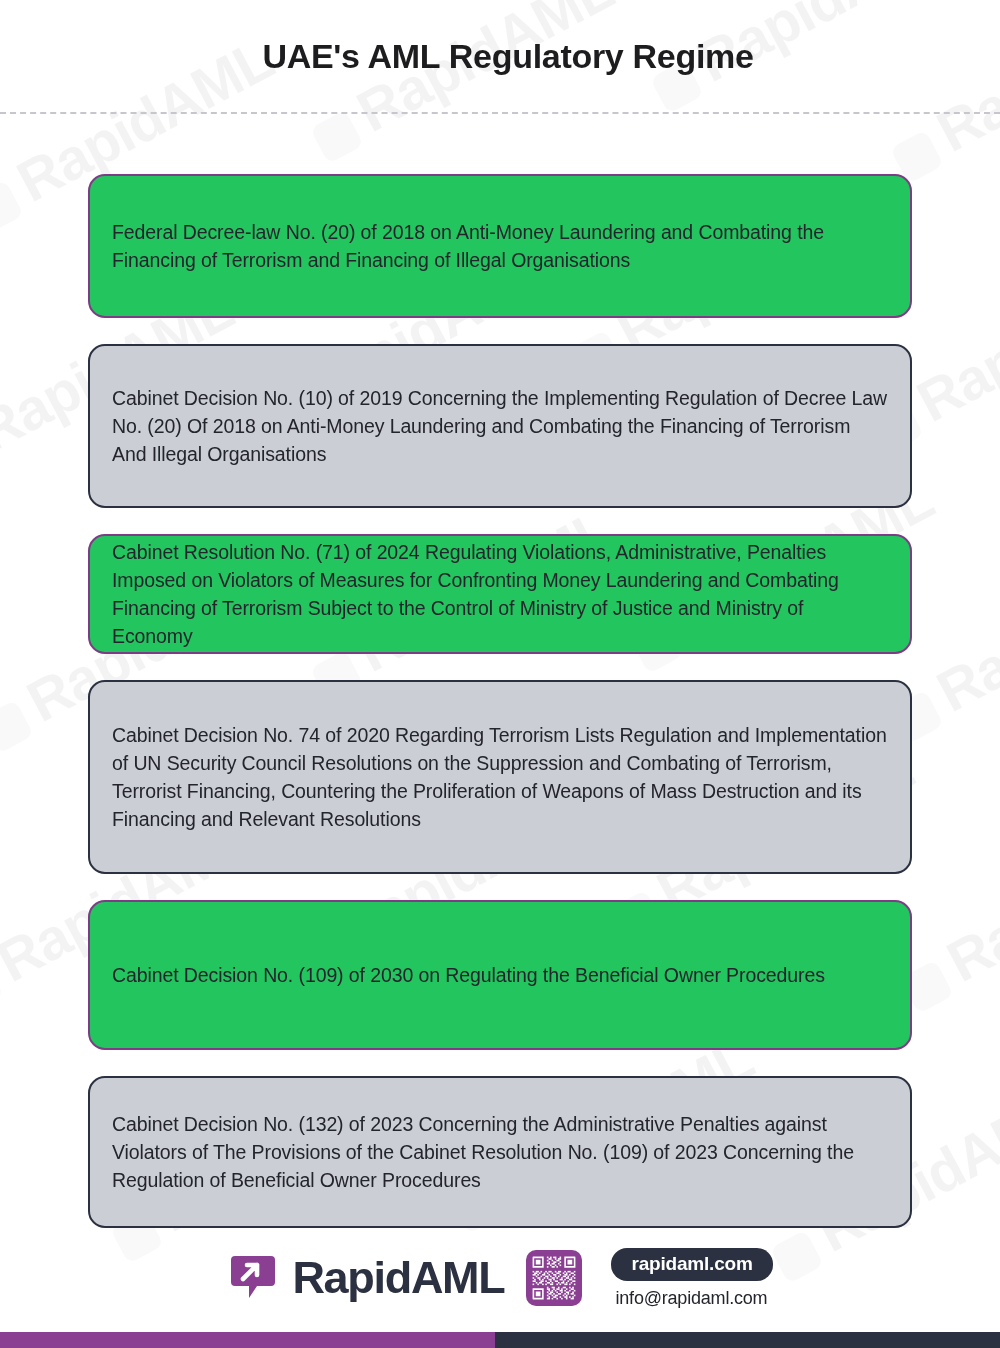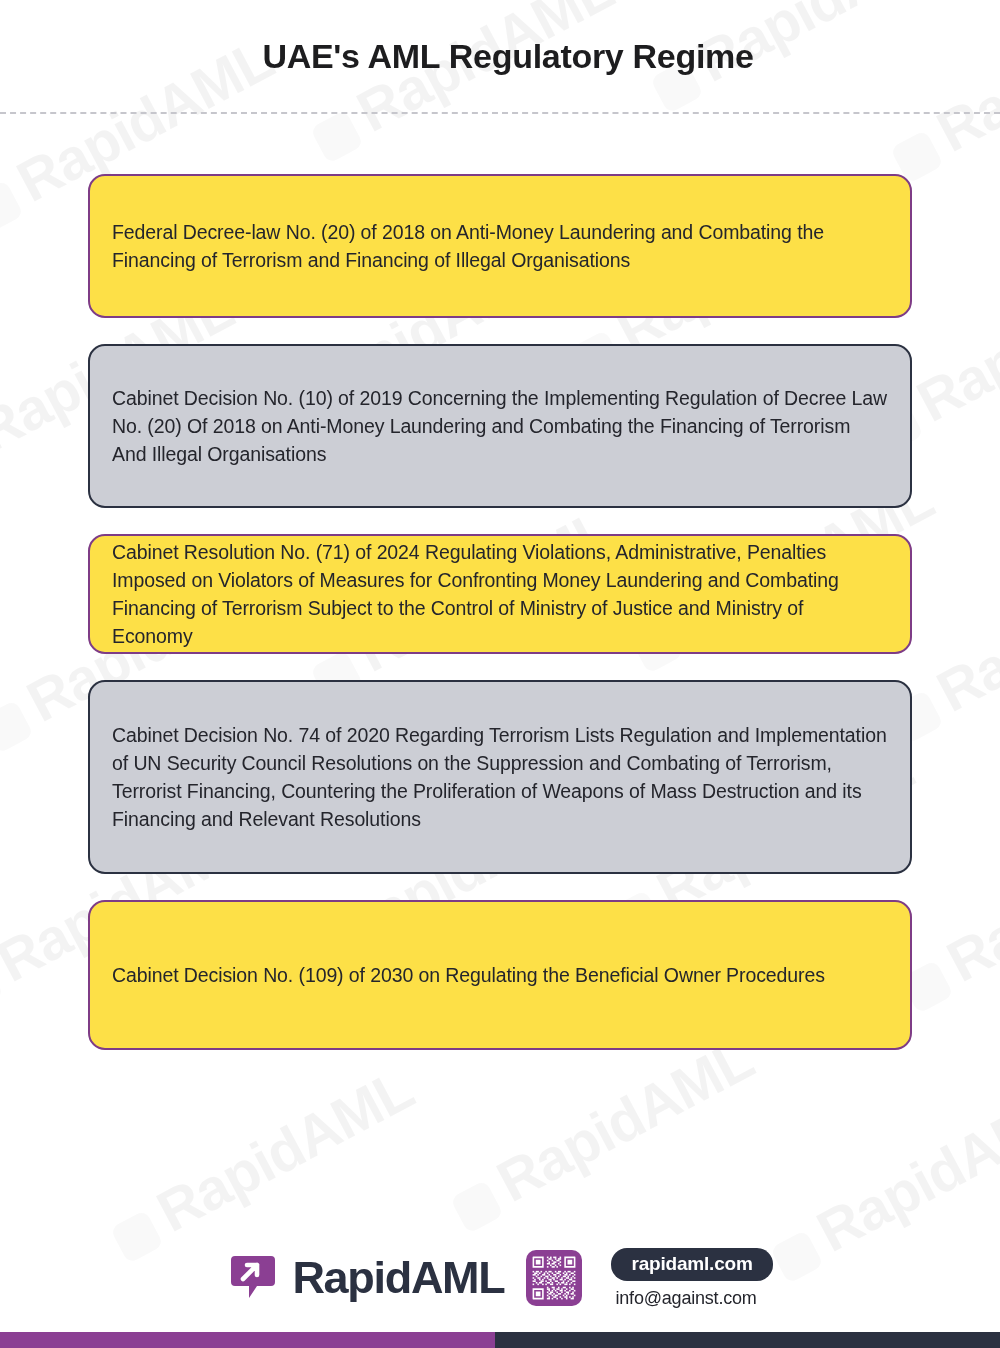--- a/index.html
+++ b/index.html
@@ -90,21 +90,21 @@
     position: relative;
     width: 824px;
     border-radius: 17px;
     border-width: 2px;
     border-style: solid;
     display: flex;
     align-items: center;
     margin-bottom: 26px;
   }
   .card.purple {
-    background: #fde047;
+    background: #22c55e;
     border-color: #7e3c86;
   }
   .card.grey {
     background: #ccced5;
     border-color: #2b3141;
   }
   .card-text {
     font-size: 19.5px;
     line-height: 28px;
     color: #24252c;
@@ -250,20 +250,23 @@
     </div>
 
     <div class="card grey h-160">
       <div class="card-text">Cabinet Decision No. 74 of 2020 Regarding Terrorism Lists Regulation and Implementation of UN Security Council Resolutions on the Suppression and Combating of Terrorism, Terrorist Financing, Countering the Proliferation of Weapons of Mass Destruction and its Financing and Relevant Resolutions</div>
     </div>
 
     <div class="card purple h-150">
       <div class="card-text">Cabinet Decision No. (109) of 2030 on Regulating the Beneficial Owner Procedures</div>
     </div>
 
+    <div class="card grey h-152">
+      <div class="card-text">Cabinet Decision No. (132) of 2023 Concerning the Administrative Penalties against Violators of The Provisions of the Cabinet Resolution No. (109) of 2023 Concerning the Regulation of Beneficial Owner Procedures</div>
+    </div>
 
   </div>
 
   <div id="footer">
 
     <div id="logo-group">
       <svg id="logo-mark" viewBox="0 0 52 52">
         <path d="M8 4 H44 A4 4 0 0 1 48 8 V30 A4 4 0 0 1 44 34 H30 L22 46 L22 34 H8 A4 4 0 0 1 4 30 V8 A4 4 0 0 1 8 4 Z" fill="#8b3f93"></path>
         <path d="M16 27 L30 13 M30 13 H20 M30 13 V23" stroke="#ffffff" stroke-width="4.6" fill="none" stroke-linecap="round" stroke-linejoin="round"></path>
       </svg>
@@ -436,21 +439,21 @@
           <rect x="10" y="27" width="2" height="1"></rect>
             <rect x="13" y="27" width="1" height="1"></rect>
           <rect x="16" y="27" width="1" height="1"></rect>
             <rect x="19" y="27" width="1" height="1"></rect>
           <rect x="22" y="27" width="1" height="1"></rect>
             <rect x="25" y="27" width="2" height="1"></rect>
         </g>
       </svg>
       <div id="contact-lines">
         <div id="website-badge">rapidaml.com</div>
-        <div id="email-text">info@against.com</div>
+        <div id="email-text">info@rapidaml.com</div>
       </div>
     </div>
 
   </div>
 
   <div id="bottom-bar">
     <div id="bottom-bar-left" style="width:495px"></div>
     <div id="bottom-bar-right"></div>
   </div>
 

